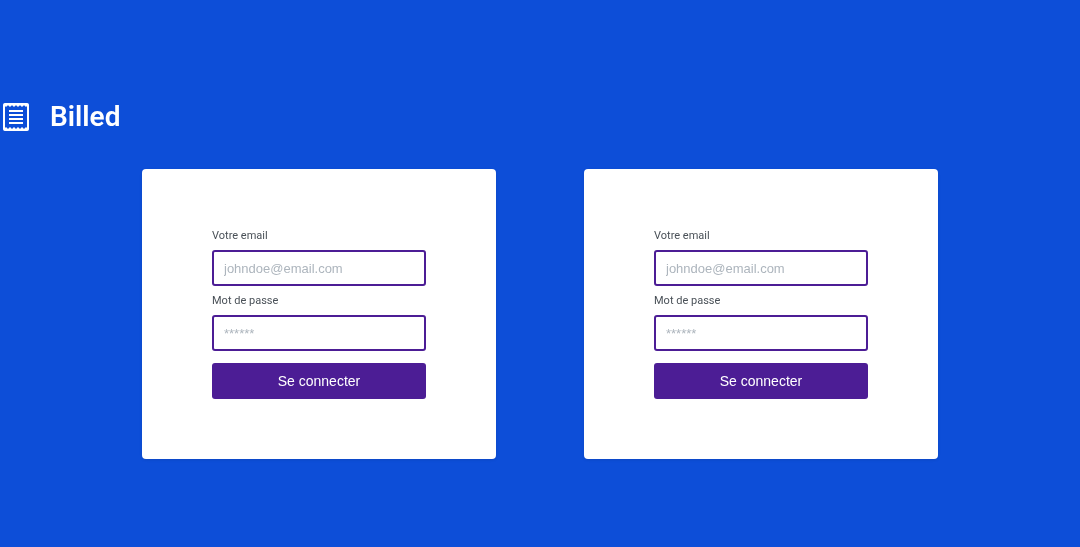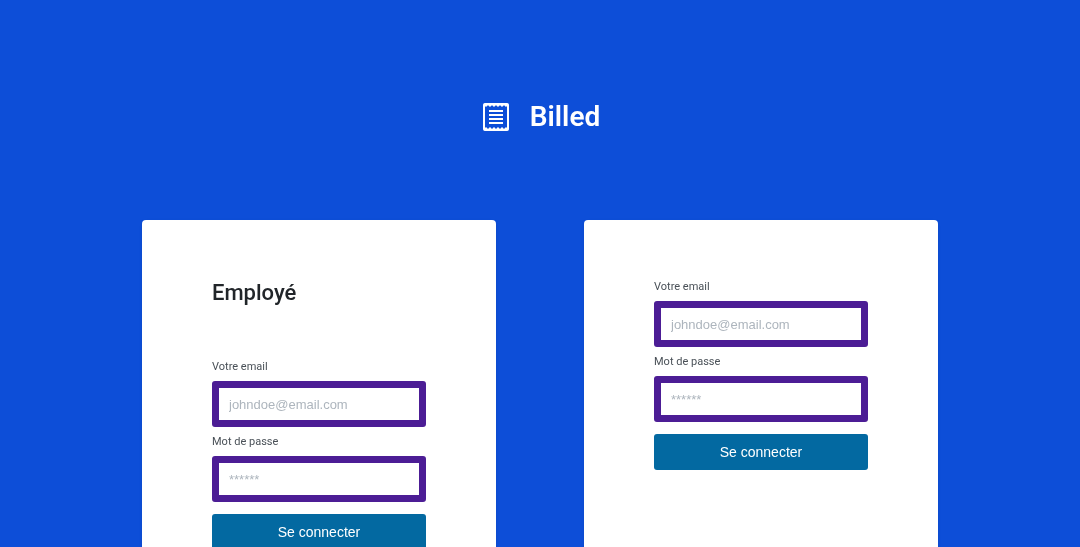--- a/index.html
+++ b/index.html
@@ -10,23 +10,22 @@
     body {
       font-family: -apple-system, BlinkMacSystemFont, 'Segoe UI', Roboto, Helvetica, Arial, sans-serif;
       background-color: #0d4ed8;
       min-height: 547px;
       width: 1080px;
       padding-top: 100px;
     }
     .header {
       display: flex;
       align-items: center;
-      justify-content: center;
       gap: 18px;
-      margin-bottom: 87px;
+      margin-bottom: 36px;
     }
     .header-icon {
       width: 32px;
       height: 32px;
     }
     .header-title {
       color: #ffffff;
       font-size: 28px;
       font-weight: 600;
     }
@@ -51,34 +50,34 @@
     .form-label {
       display: block;
       font-size: 11px;
       color: #495057;
       margin-bottom: 8px;
       font-weight: 400;
     }
     .form-input {
       width: 100%;
       height: 32px;
-      border: 7px solid #4c1d95;
+      border: 2px solid #4c1d95;
       border-radius: 3px;
       padding: 16px 10px;
       font-size: 13px;
       color: #495057;
       margin-bottom: 8px;
     }
     .form-input::placeholder {
       color: #adb5bd;
     }
     .submit-button {
       width: 100%;
       height: 36px;
-      background-color: #0369a1;
+      background-color: #4c1d95;
       color: #ffffff;
       border: none;
       border-radius: 3px;
       font-size: 14px;
       font-weight: 400;
       cursor: pointer;
       margin-top: 4px;
     }
   </style>
 </head>
@@ -95,21 +94,20 @@
       <line x1="9" y1="18" x2="23" y2="18" stroke="#ffffff" stroke-width="2"></line>
       <line x1="9" y1="22" x2="23" y2="22" stroke="#ffffff" stroke-width="2"></line>
     </svg>
   </span>
   <h1 class="header-title">Billed</h1>
 </div>
 
 <div class="cards-container">
 
   <div class="card">
-    <h2 class="card-title">Employé</h2>
     <form>
       <label class="form-label">Votre email</label>
       <input type="email" class="form-input" placeholder="johndoe@email.com" style="">
       <label class="form-label">Mot de passe</label>
       <input type="password" class="form-input" placeholder="******" style="">
       <button type="submit" class="submit-button">Se connecter</button>
     </form>
   </div>
 
   <div class="card">

